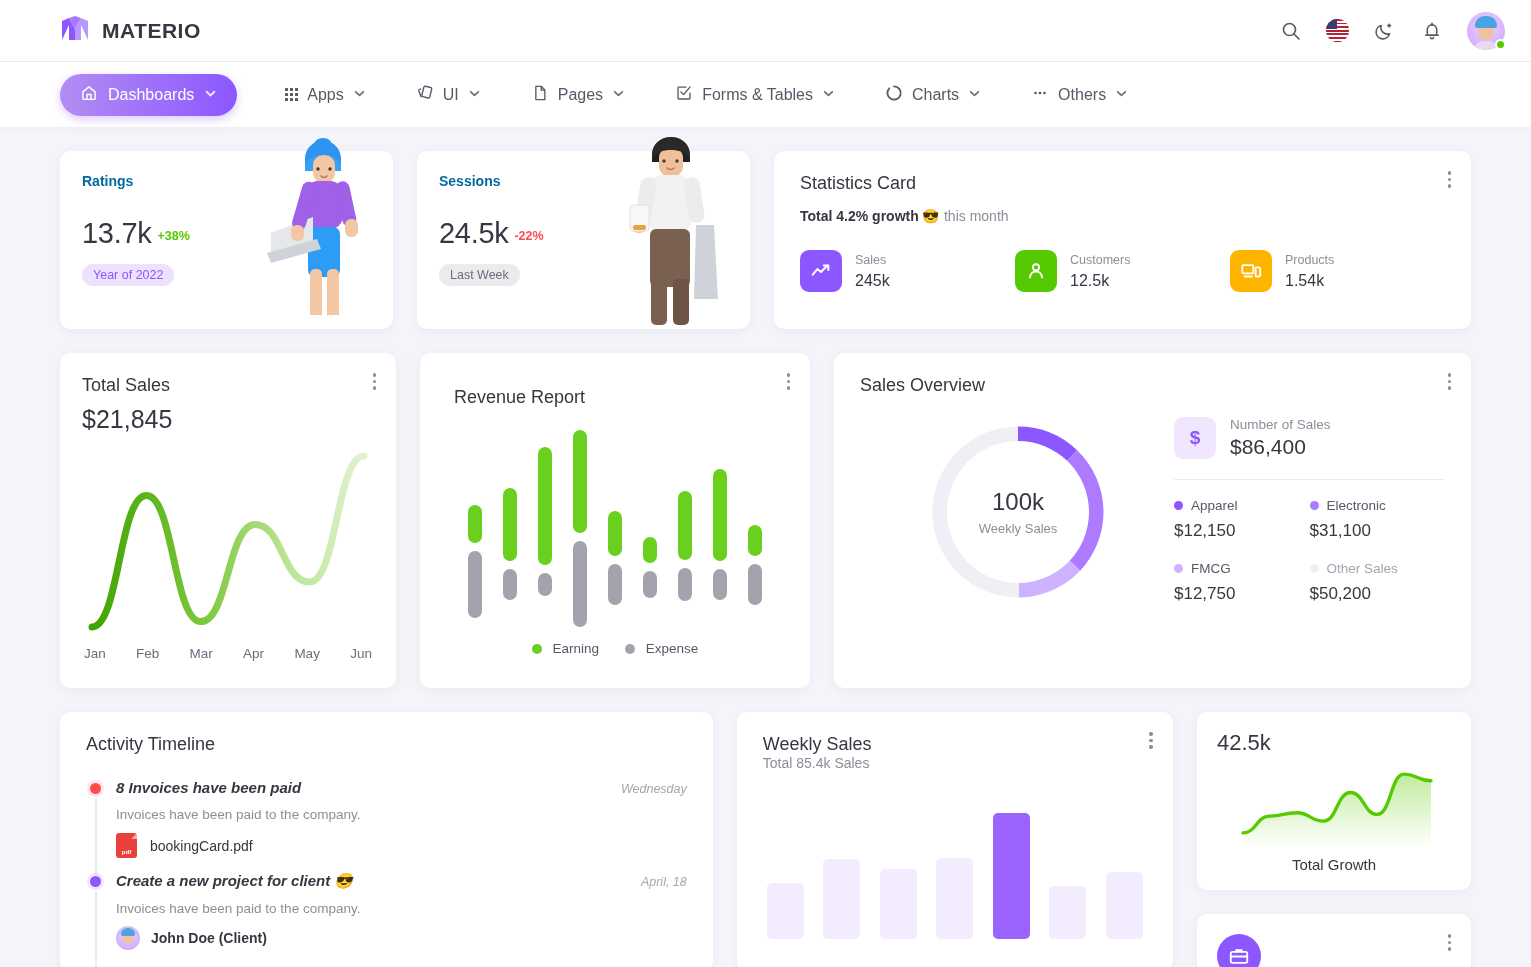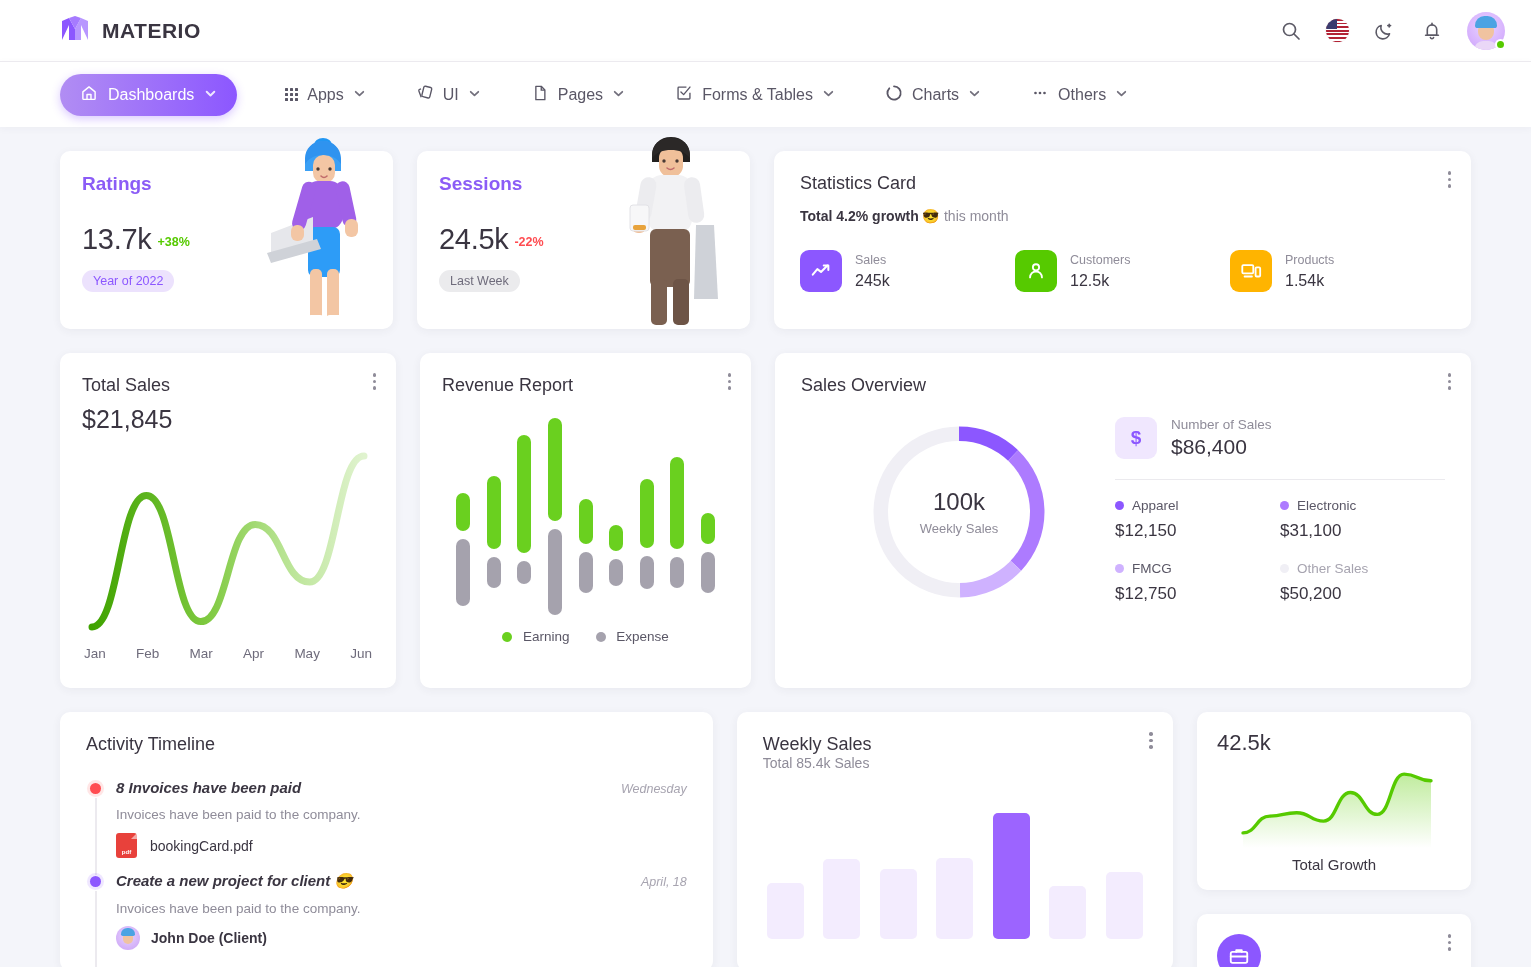--- a/index.html
+++ b/index.html
@@ -72,21 +72,21 @@
   .card {
     background: #fff; border-radius: 10px; box-shadow: 0 2px 10px rgba(58,53,65,.06);
     position: relative;
   }
   .card-title { font-size: 18px; color: #3a3541; font-weight: 400; }
   .kebab { position: absolute; top: 18px; right: 18px; cursor: pointer; display: flex; flex-direction: column; gap: 3px; align-items: center; padding: 2px; }
   .kebab i { width: 3.5px; height: 3.5px; border-radius: 50%; background: #8f8c99; display: block; }
 
   
   .hero-card { width: 336px; height: 178px; padding: 22px 22px 0 22px; overflow: visible; }
-  .hero-label { font-size: 19px; color: #8b5cf6; font-weight: 700; }
+  .hero-label { font-size: 14px; color: #0369a1; font-weight: 700; }
   .hero-num-row { display: flex; align-items: flex-start; gap: 6px; margin-top: 28px; }
   .hero-num { font-size: 29px; color: #3a3541; font-weight: 400; letter-spacing: -.3px; }
   .hero-delta { font-size: 12.5px; font-weight: 700; margin-top: 12px; }
   .chip {
     display: inline-block; margin-top: 14px; font-size: 12.5px;
     padding: 4px 11px; border-radius: 13px;
   }
   .chip.purple { background: #ece2fd; color: #8c57ff; }
   .chip.grey { background: #ebebed; color: #6e6b7b; }
   .hero-illo { position: absolute; right: 6px; bottom: 0; width: 130px; height: 200px; }
@@ -103,21 +103,21 @@
   }
   .stat-k { font-size: 12.5px; color: #8f8c99; }
   .stat-v { font-size: 16px; color: #3a3541; margin-top: 5px; }
 
   
   .tsales-card { width: 336px; height: 335px; padding: 22px; }
   .tsales-val { font-size: 25px; color: #3a3541; margin-top: 9px; }
   .months { display: flex; justify-content: space-between; font-size: 13.5px; color: #6e6b7b; padding: 0 2px; }
 
   
-  .rev-card { width: 331px; height: 335px; padding: 22px; }
+  .rev-card { width: 390px; height: 335px; padding: 34px; }
   .rev-chart { height: 215px; display: flex; align-items: center; justify-content: space-between; padding: 0 14px; margin-top: 6px; }
   .rev-col { width: 14px; display: flex; flex-direction: column; align-items: center; }
   .bar-up, .bar-dn { width: 14px; border-radius: 7px; }
   .bar-up { background: #6ad01f; }
   .bar-dn { background: #a5a2ad; }
   .rev-mid { height: 8px; }
   .legend { display: flex; justify-content: center; gap: 26px; margin-top: 12px; font-size: 13.5px; color: #5a5766; }
   .legend span.d { width: 10px; height: 10px; border-radius: 50%; display: inline-block; margin-right: 7px; vertical-align: -1px; }
 
   

